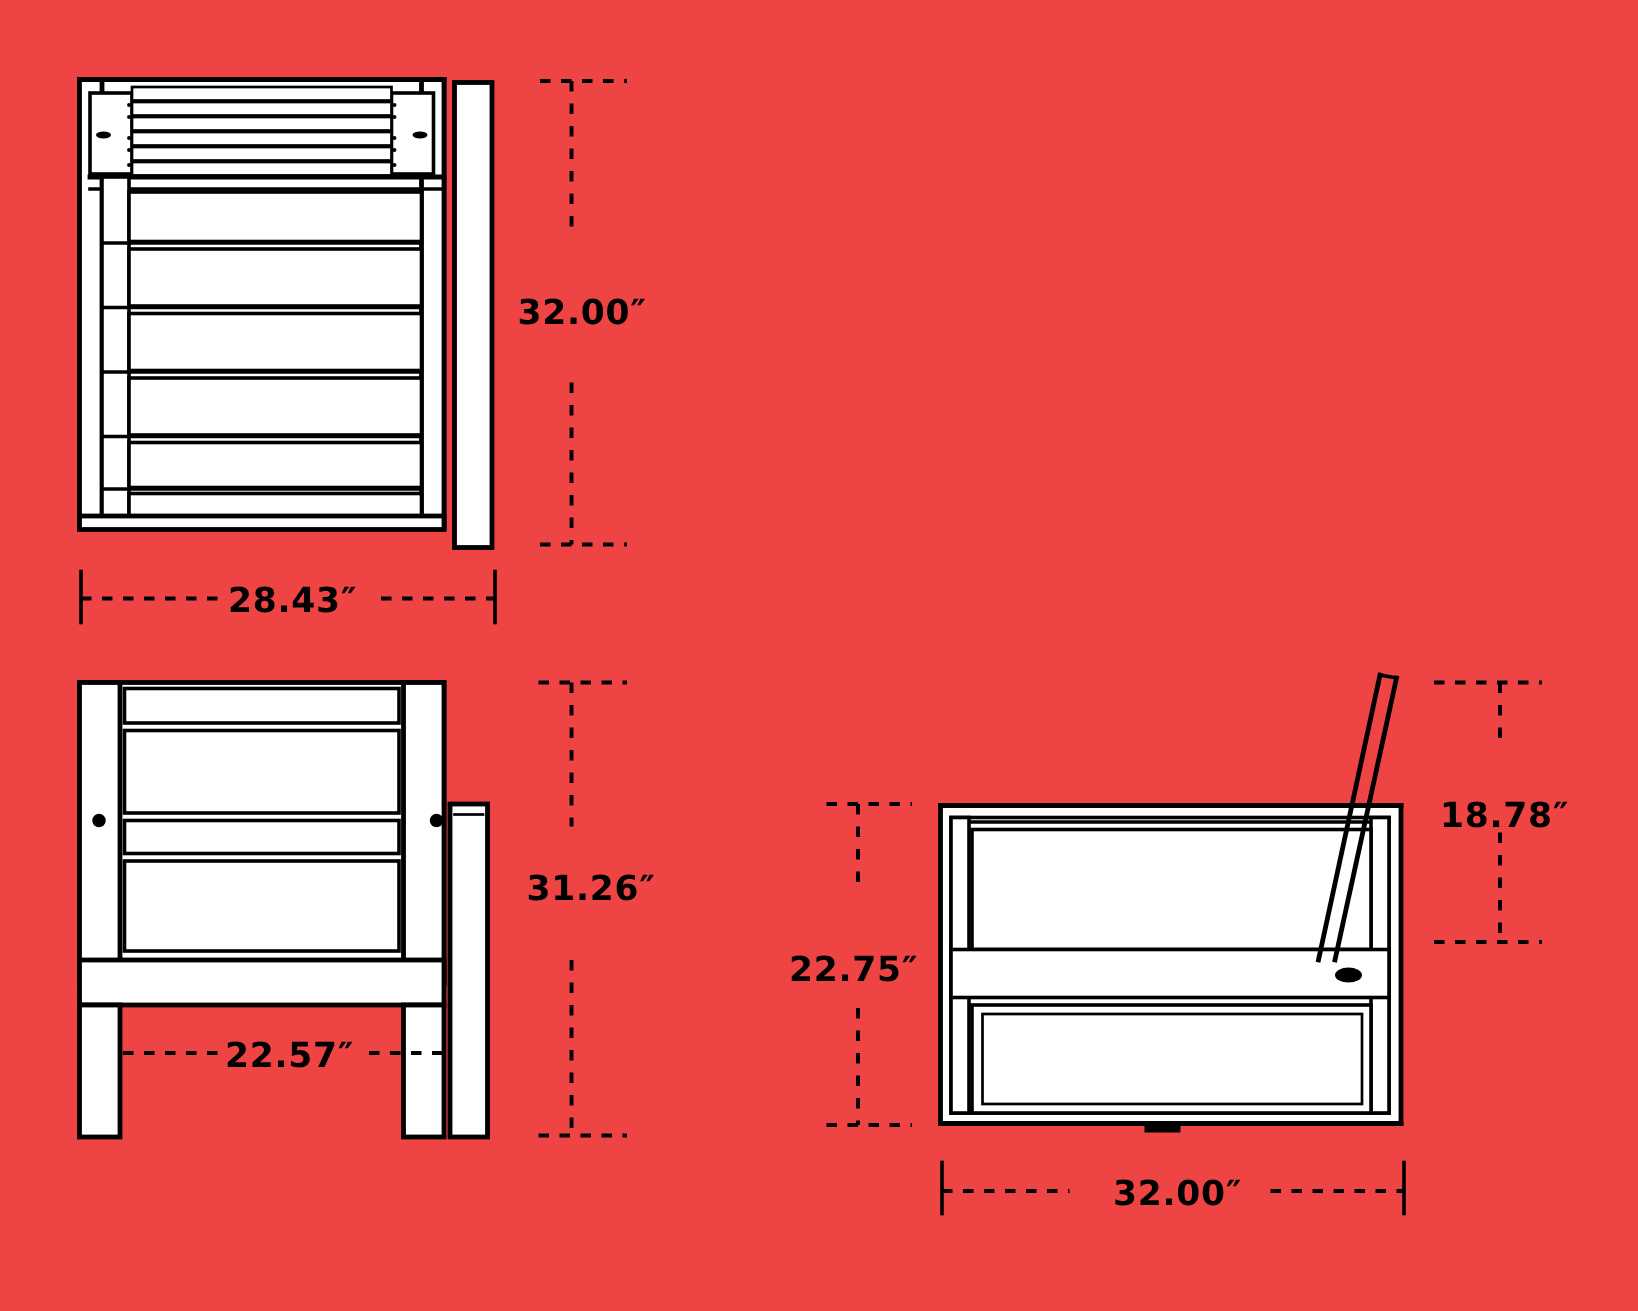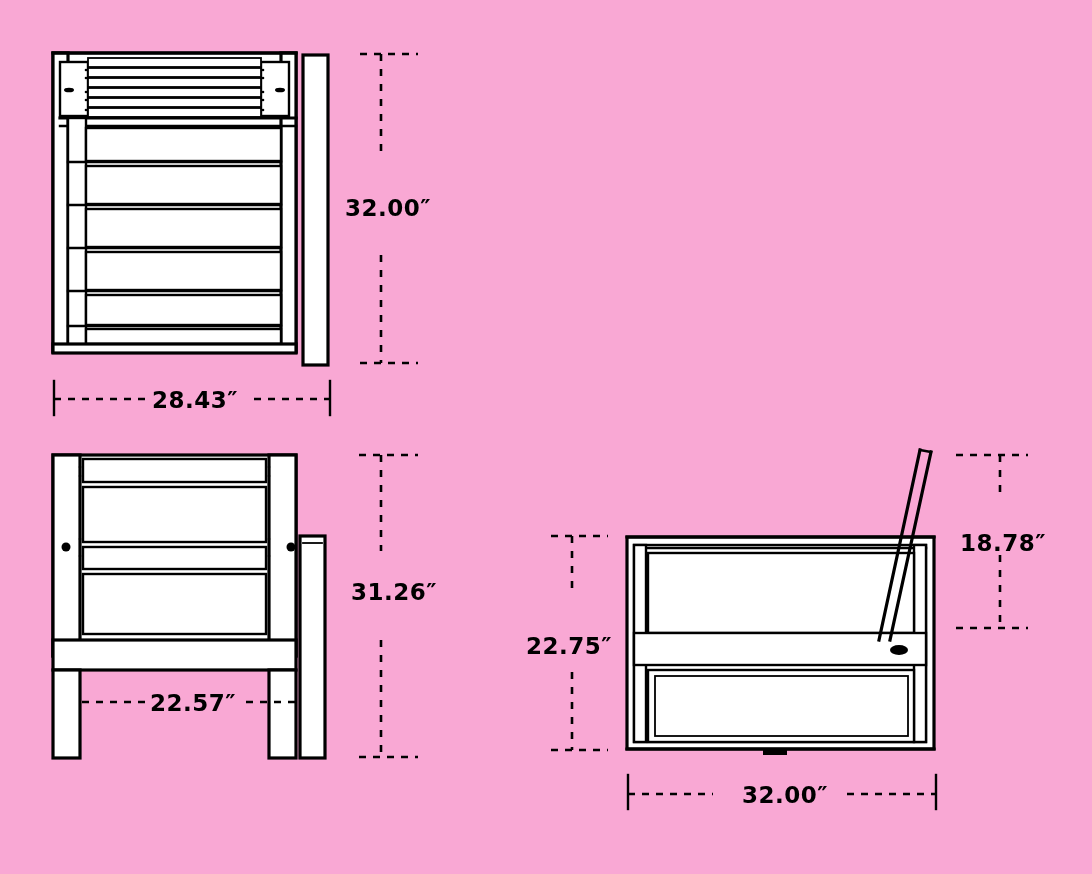--- a/index.html
+++ b/index.html
@@ -10,21 +10,21 @@
   body {
     width: 1092px;
     height: 874px;
     font-family: "DejaVu Sans", "Liberation Sans", sans-serif;
     overflow: hidden;
   }
   #sheet {
     position: relative;
     width: 1092px;
     height: 874px;
-    background: #f9a8d4;
+    background: #ef4444;
   }
   #sheet svg {
     position: absolute;
     top: 0;
     left: 0;
   }
   .dim-text {
     font-family: "DejaVu Sans", "Liberation Sans", sans-serif;
     font-weight: 700;
     font-size: 23px;

